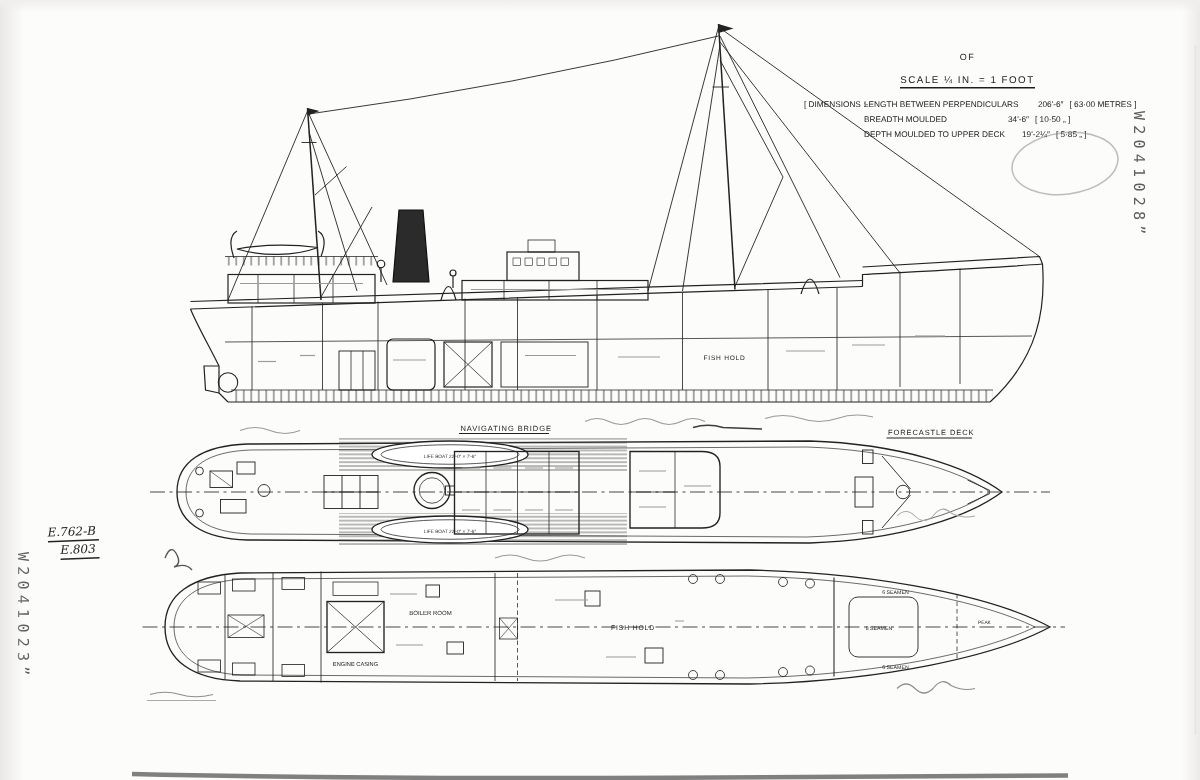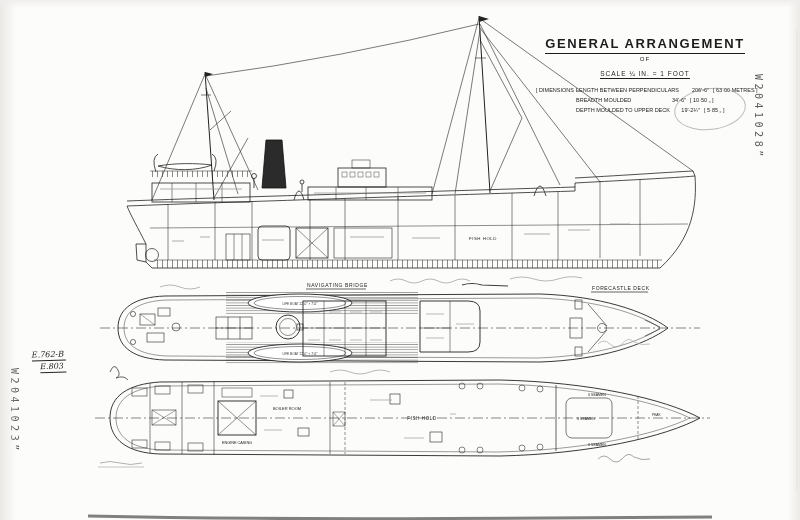--- a/index.html
+++ b/index.html
@@ -334,21 +334,20 @@
       <path d="M598,459 q6,-6 12,0 q6,6 12,0 q6,-8 12,-2 q8,4 16,2" stroke="#8f8f8f" stroke-width="0.8"></path>
       <path d="M110,372 q4,-10 8,-2 q3,6 -2,8 q8,-3 12,2" stroke="#555" stroke-width="0.9"></path>
       <path d="M100,463 q10,-3 20,0 q10,3 22,0" stroke="#8f8f8f" stroke-width="0.7"></path>
       <line x1="98" y1="467" x2="144" y2="467" stroke="#8f8f8f" stroke-width="0.5"></line>
       <path d="M88,516 q160,3.5 360,2.5 t264,-1.5" stroke="#6a6a6a" stroke-width="3" opacity="0.85"></path>
       <line x1="797" y1="30" x2="797" y2="490" stroke="#d6d4d0" stroke-width="1.2"></line>
     </g>
   </svg>
 
   <div class="titleblock">
-    <span class="t1">GENERAL ARRANGEMENT</span>
     <div class="t2">OF</div>
     <span class="t4">SCALE ¼ IN. = 1 FOOT</span>
     <div class="dims">
       <div class="dimrow">
         <span class="dim-prefix">[ DIMENSIONS :-</span>
         <span class="dim-label">LENGTH BETWEEN PERPENDICULARS</span>
         <span class="dim-imp">206'-6″</span>
         <span class="dim-met">[ 63·00  METRES ]</span>
       </div>
       <div class="dimrow">

